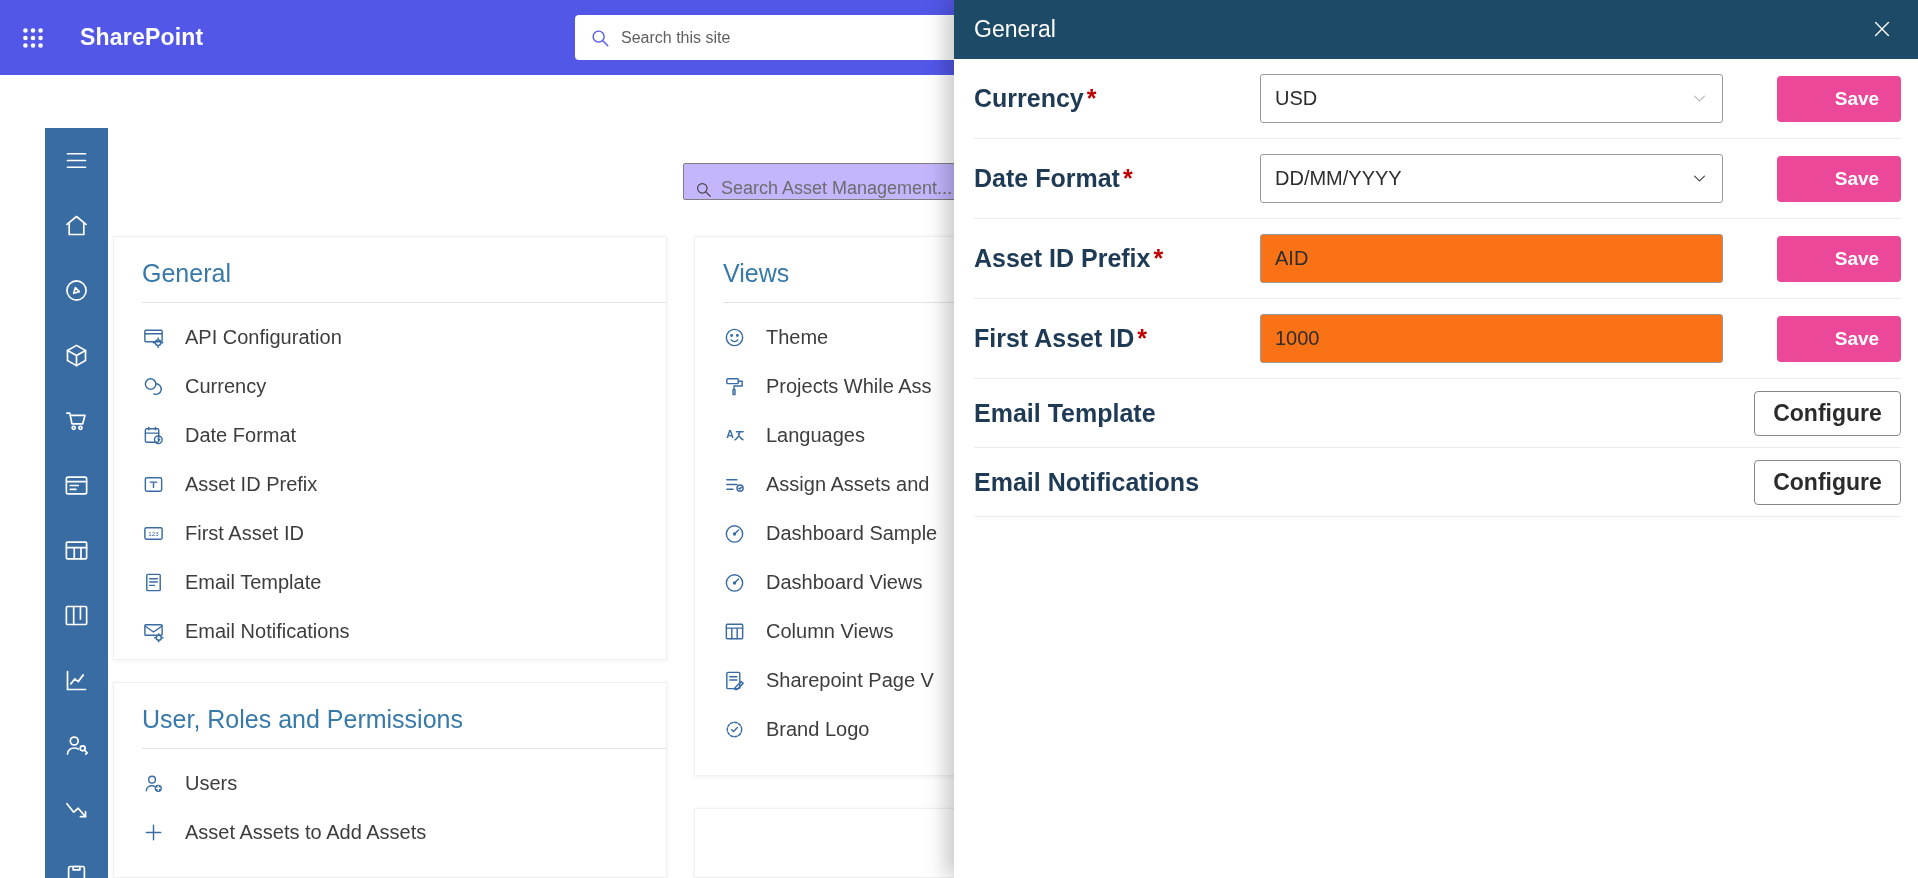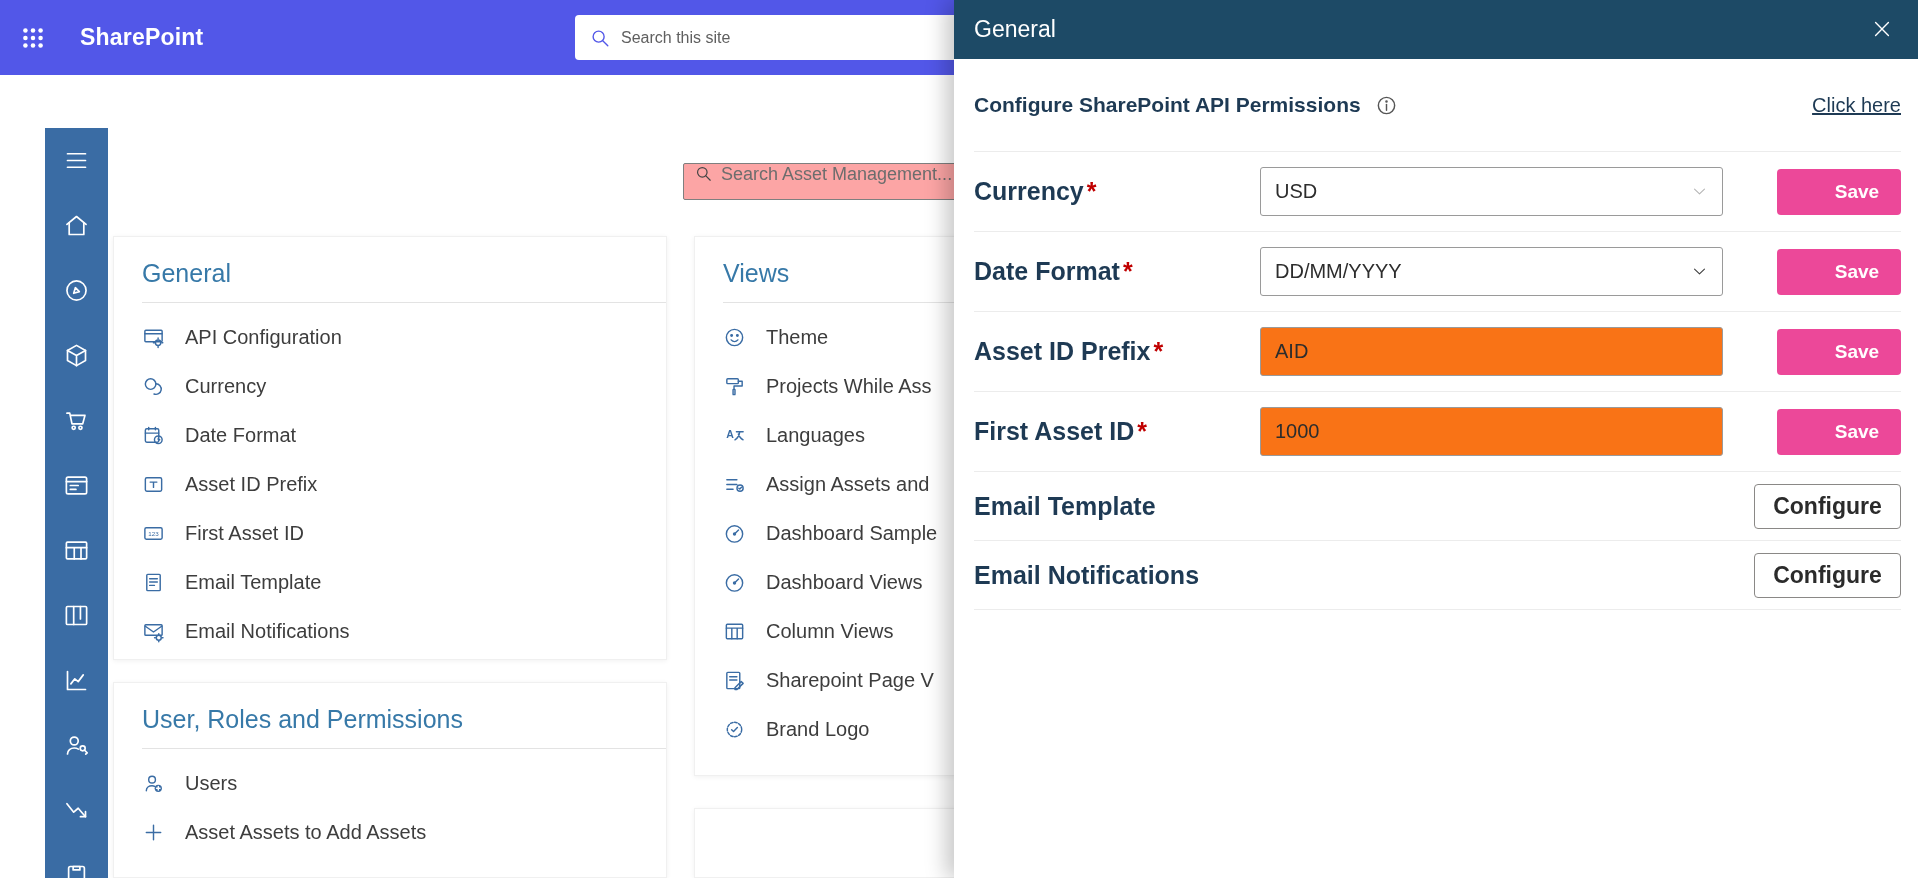--- a/index.html
+++ b/index.html
@@ -18,21 +18,21 @@
 
   
   .sidebar { position:absolute; left:45px; top:128px; width:63px; height:750px; background:#3a6ca4; display:flex; flex-direction:column; align-items:center; overflow:hidden; }
   .side-btn { width:63px; height:65px; min-height:65px; background:transparent; border:none; color:#fff; display:flex; align-items:center; justify-content:center; cursor:pointer; }
   .side-ic { width:27px; height:27px; }
 
   .svgi { display:inline-block; }
   .svgi svg { width:100%; height:100%; display:block; }
 
   
-  .main-search { position:absolute; left:683px; top:163px; width:420px; height:37px; border:1px solid #7f7f7f; border-radius:2px; background:#fca5a5; display:flex; align-items:flex-start; padding:0 10px; gap:8px; }
+  .main-search { position:absolute; left:683px; top:163px; width:420px; height:37px; border:1px solid #7f7f7f; border-radius:2px; background:#c4b5fd; display:flex; align-items:flex-end; padding:0 10px; gap:8px; }
   .search-ic2 { width:19px; height:19px; color:#444; flex:none; }
   .main-search-input { flex:1; border:none; outline:none; font-size:18px; color:#333; background:transparent; }
   .main-search-input::placeholder { color:#6d6d6d; }
 
   .card { position:absolute; background:#fff; border:1px solid #f0f0f0; box-shadow:0 1px 5px rgba(0,0,0,.06); overflow:hidden; }
   .card-general { left:113px; top:236px; width:554px; height:424px; }
   .card-roles { left:113px; top:682px; width:554px; height:196px; }
   .card-views { left:694px; top:236px; width:412px; height:540px; }
   .card-integrations { left:694px; top:808px; width:412px; height:70px; }
   .card-title { font-size:25px; font-weight:400; color:#3779a8; margin:22px 0 0 28px; padding-bottom:14px; border-bottom:1px solid #e3e3e3; }
@@ -409,31 +409,20 @@
   <aside class="panel">
     <div class="panel-header">
       <span class="panel-title">General</span>
       <button class="panel-close">
         <span class="svgi"><svg viewBox="0 0 24 24" fill="none" stroke="currentColor" stroke-width="1.5" stroke-linecap="round" stroke-linejoin="round">
               <path d="M5 5l14 14M19 5L5 19"></path>
             </svg></span>
       </button>
     </div>
     <div class="panel-body">
-      <div class="api-row">
-        <span class="api-label">Configure SharePoint API Permissions</span>
-        <span class="svgi info-ic">
-            <svg viewBox="0 0 24 24" fill="none" stroke="currentColor" stroke-width="1.5" stroke-linecap="round" stroke-linejoin="round">
-              <circle cx="12" cy="12" r="8.5"></circle>
-              <path d="M12 11v6"></path>
-              <circle cx="12" cy="7.8" r="0.6" fill="currentColor"></circle>
-            </svg>
-          </span>
-        <a class="click-here" href="#">Click here</a>
-      </div>
       <div>
           <div class="p-row">
             <span class="p-label">Currency<span class="req">*</span></span>
             <div class="p-select">
               <span class="p-select-value">USD</span>
               <span class="svgi chev chev-muted">
                 <svg viewBox="0 0 24 24" fill="none" stroke="currentColor" stroke-width="1.5" stroke-linecap="round" stroke-linejoin="round">
                   <path d="M5 8.5l7 7 7-7"></path>
                 </svg>
               </span>

